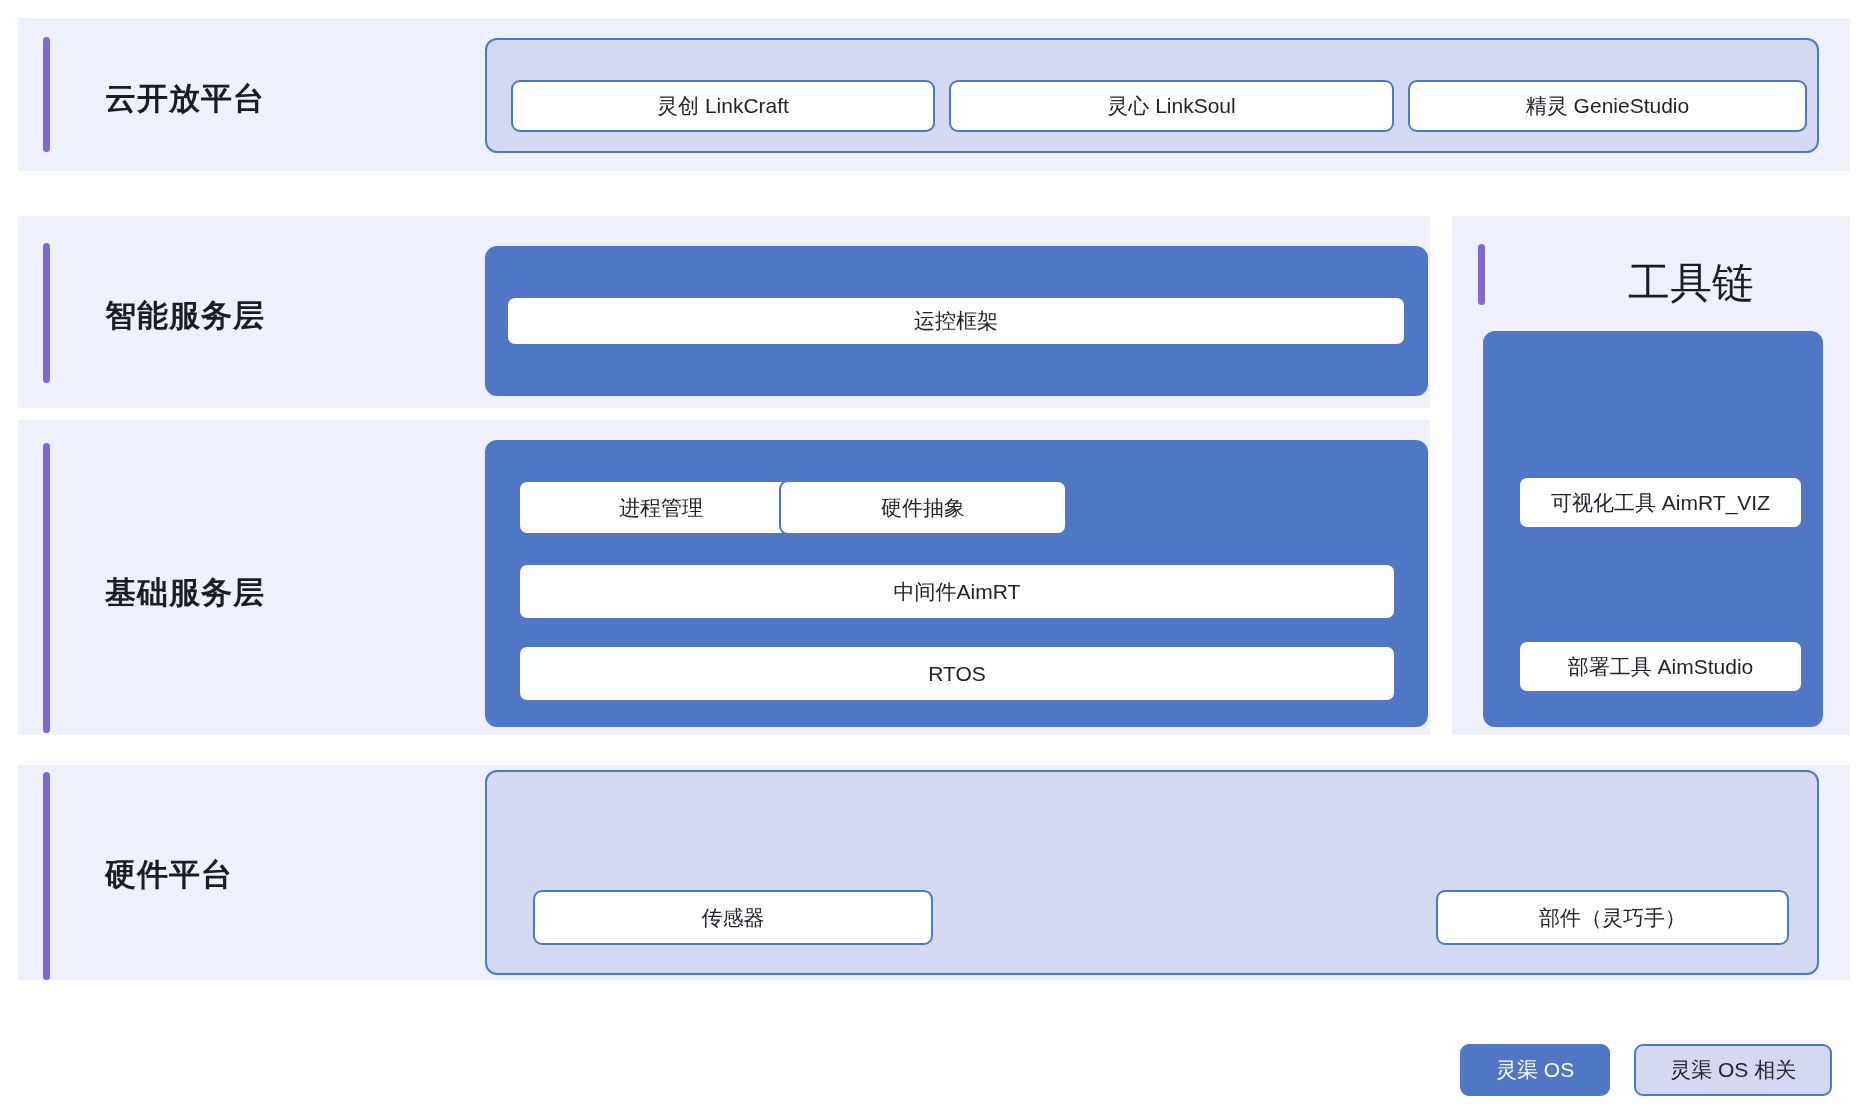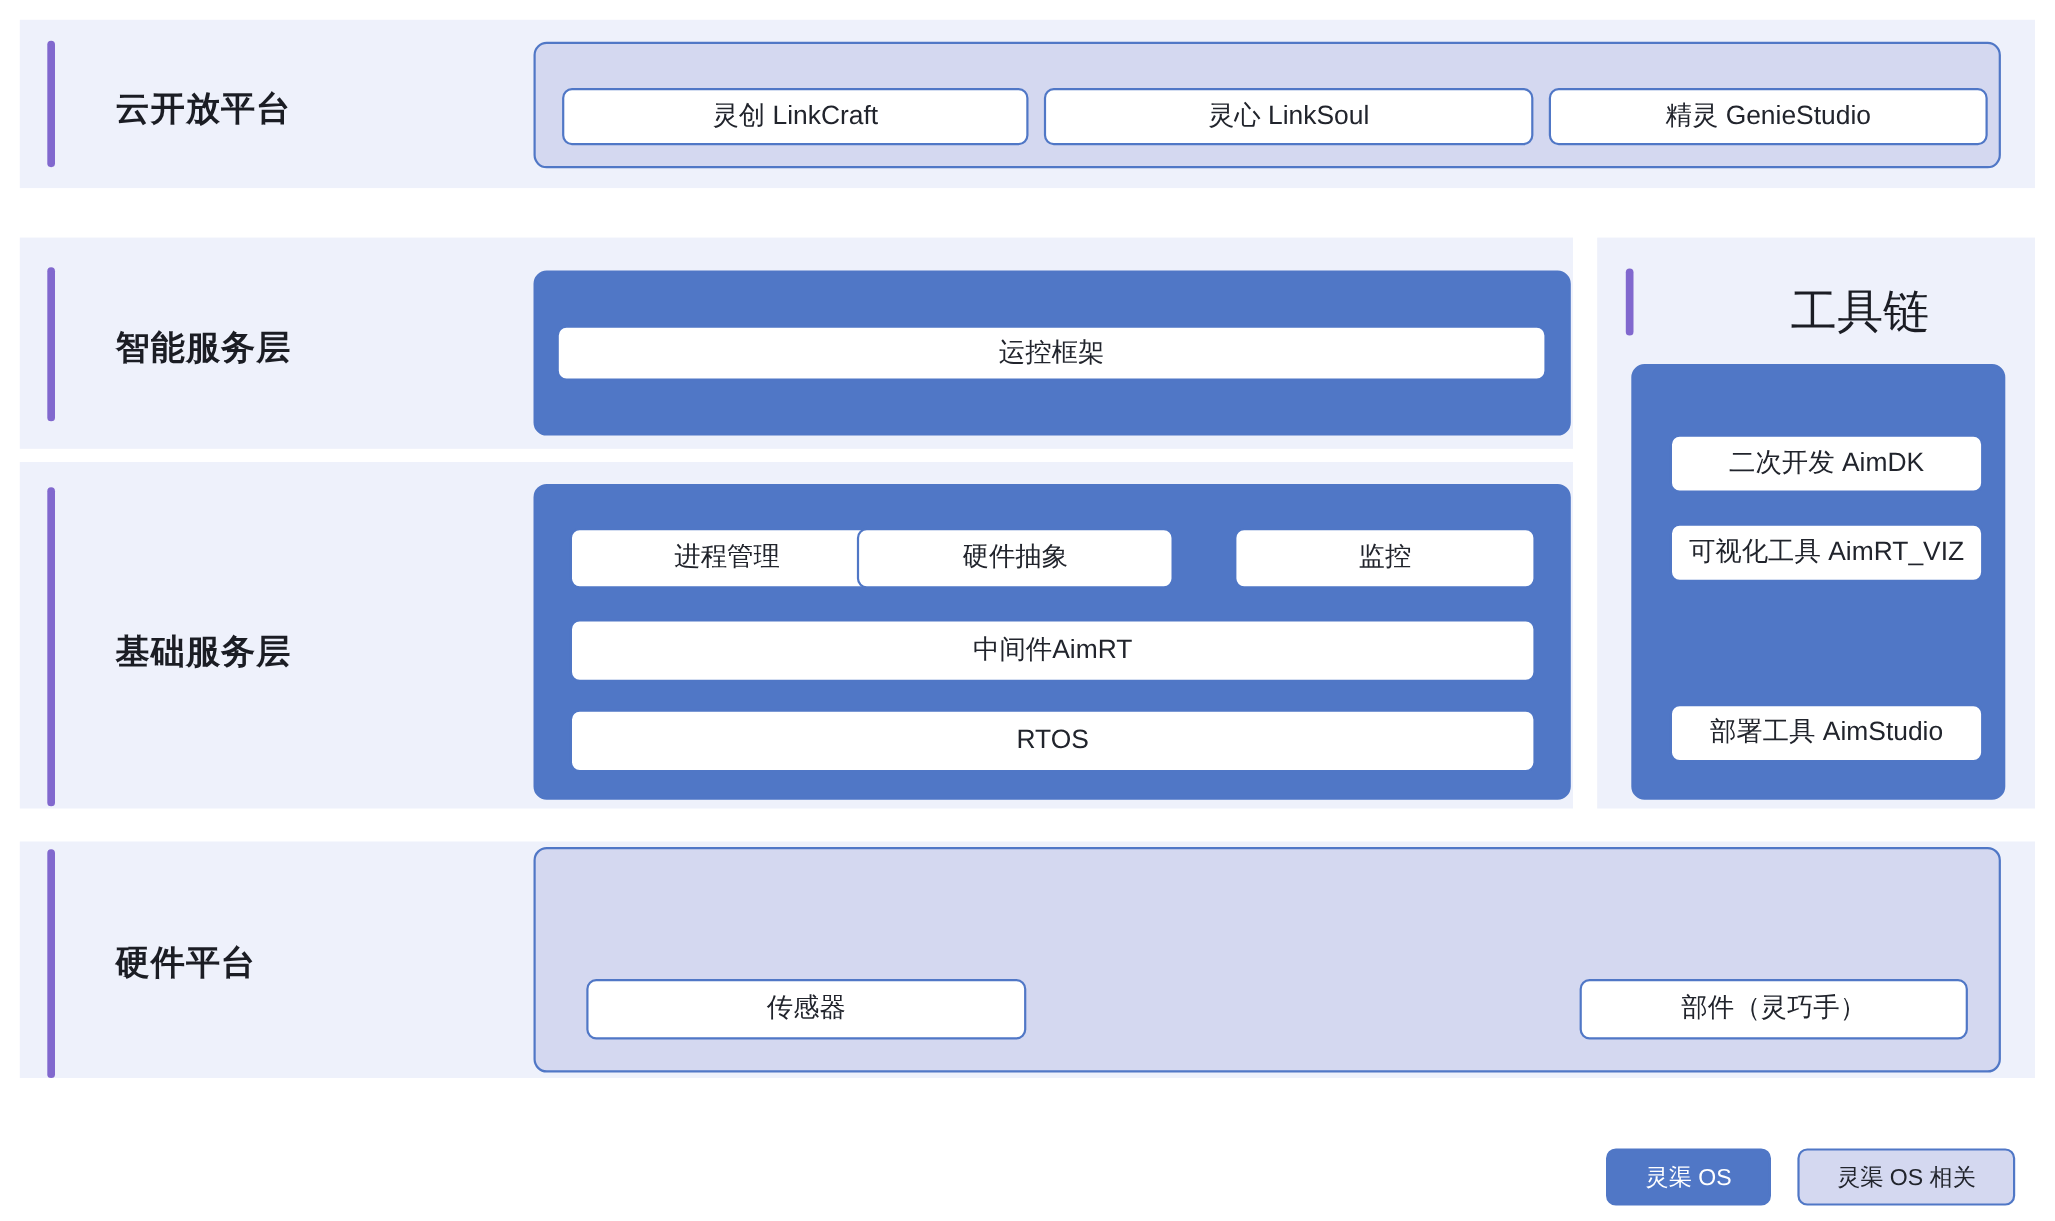--- a/index.html
+++ b/index.html
@@ -60,21 +60,21 @@
 
   
   .box {
     position: absolute;
     background: #ffffff;
     border: 2px solid #5077c6;
     border-radius: 9px;
     display: flex;
     align-items: center;
     justify-content: center;
-    font-size: 24px;
+    font-size: 21px;
     color: #21242c;
     text-align: center;
     line-height: 1.2;
   }
 
   
   .toolchain-title {
     position: absolute;
     font-size: 42px;
     color: #1b1d24;
@@ -136,34 +136,32 @@
 
   <div class="row" style="left:18px; top:420px; width:1412px; height:315px;">
   </div>
   <div class="accent-bar" style="left:43px; top:443px; height:290px;"></div>
   <div class="row-title" style="left:105px; top:572px;">基础服务层</div>
 
   <div class="group blue" style="left:485px; top:440px; width:943px; height:287px;"></div>
 
   <div class="box" style="left:518px; top:480px; width:286px; height:55px;">进程管理</div>
   <div class="box" style="left:779px; top:480px; width:288px; height:55px;">硬件抽象</div>
-  <div class="box" style="left:1122px; top:480px; width:274px; height:55px;">监控</div>
 
   <div class="box" style="left:518px; top:563px; width:878px; height:57px;">中间件AimRT</div>
 
   <div class="box" style="left:518px; top:645px; width:878px; height:57px;">RTOS</div>
 
   <div class="row" style="left:1452px; top:216px; width:398px; height:519px;">
   </div>
   <div class="accent-bar" style="left:1478px; top:244px; height:61px;"></div>
   <div class="toolchain-title" style="left:1628px; top:255px;">工具链</div>
 
   <div class="group blue" style="left:1483px; top:331px; width:340px; height:396px;"></div>
 
-  <div class="box" style="left:1518px; top:395px; width:285px; height:53px;">二次开发 AimDK</div>
   <div class="box" style="left:1518px; top:476px; width:285px; height:53px;">可视化工具 AimRT_VIZ</div>
   <div class="box" style="left:1518px; top:640px; width:285px; height:53px;">部署工具 AimStudio</div>
 
   <div class="row" style="left:18px; top:765px; width:1832px; height:215px;">
   </div>
   <div class="accent-bar" style="left:43px; top:772px; height:208px;"></div>
   <div class="row-title" style="left:105px; top:854px;">硬件平台</div>
 
   <div class="group lav" style="left:485px; top:770px; width:1334px; height:205px;"></div>
 

